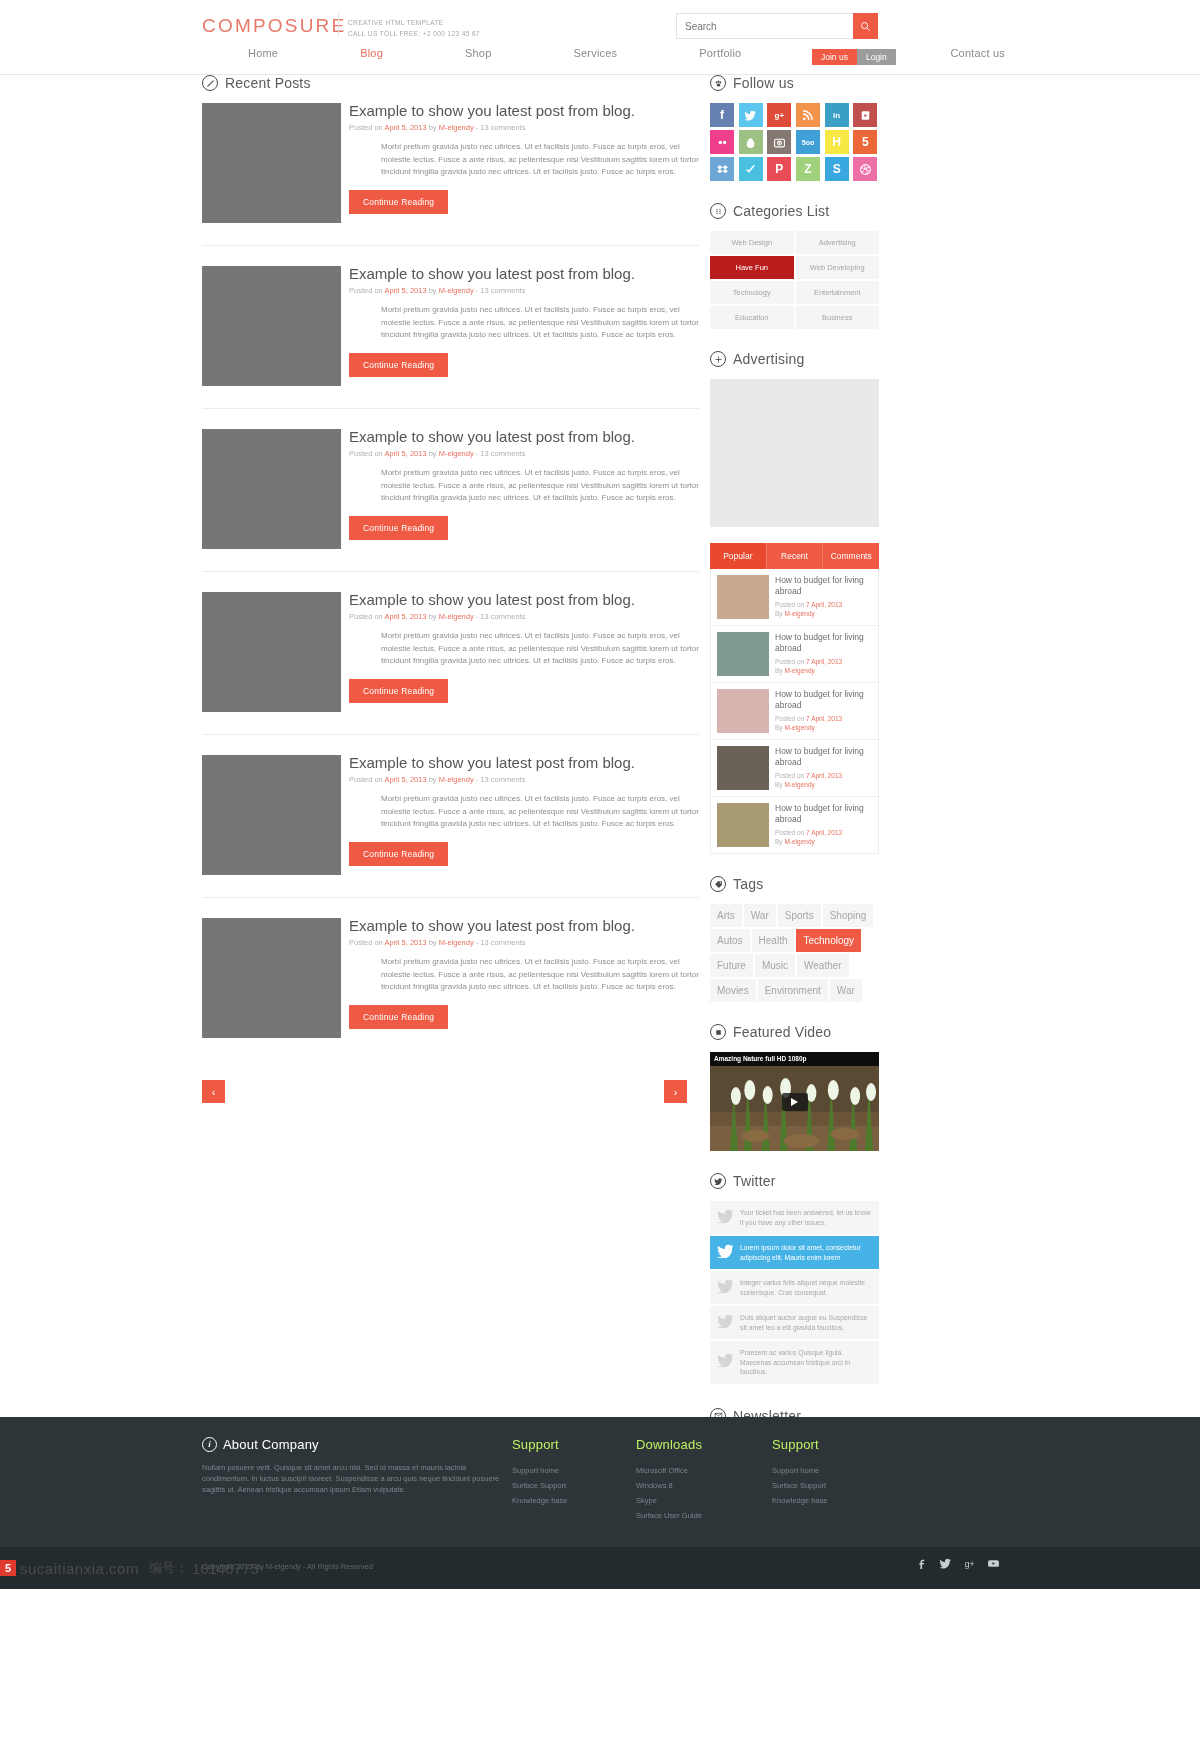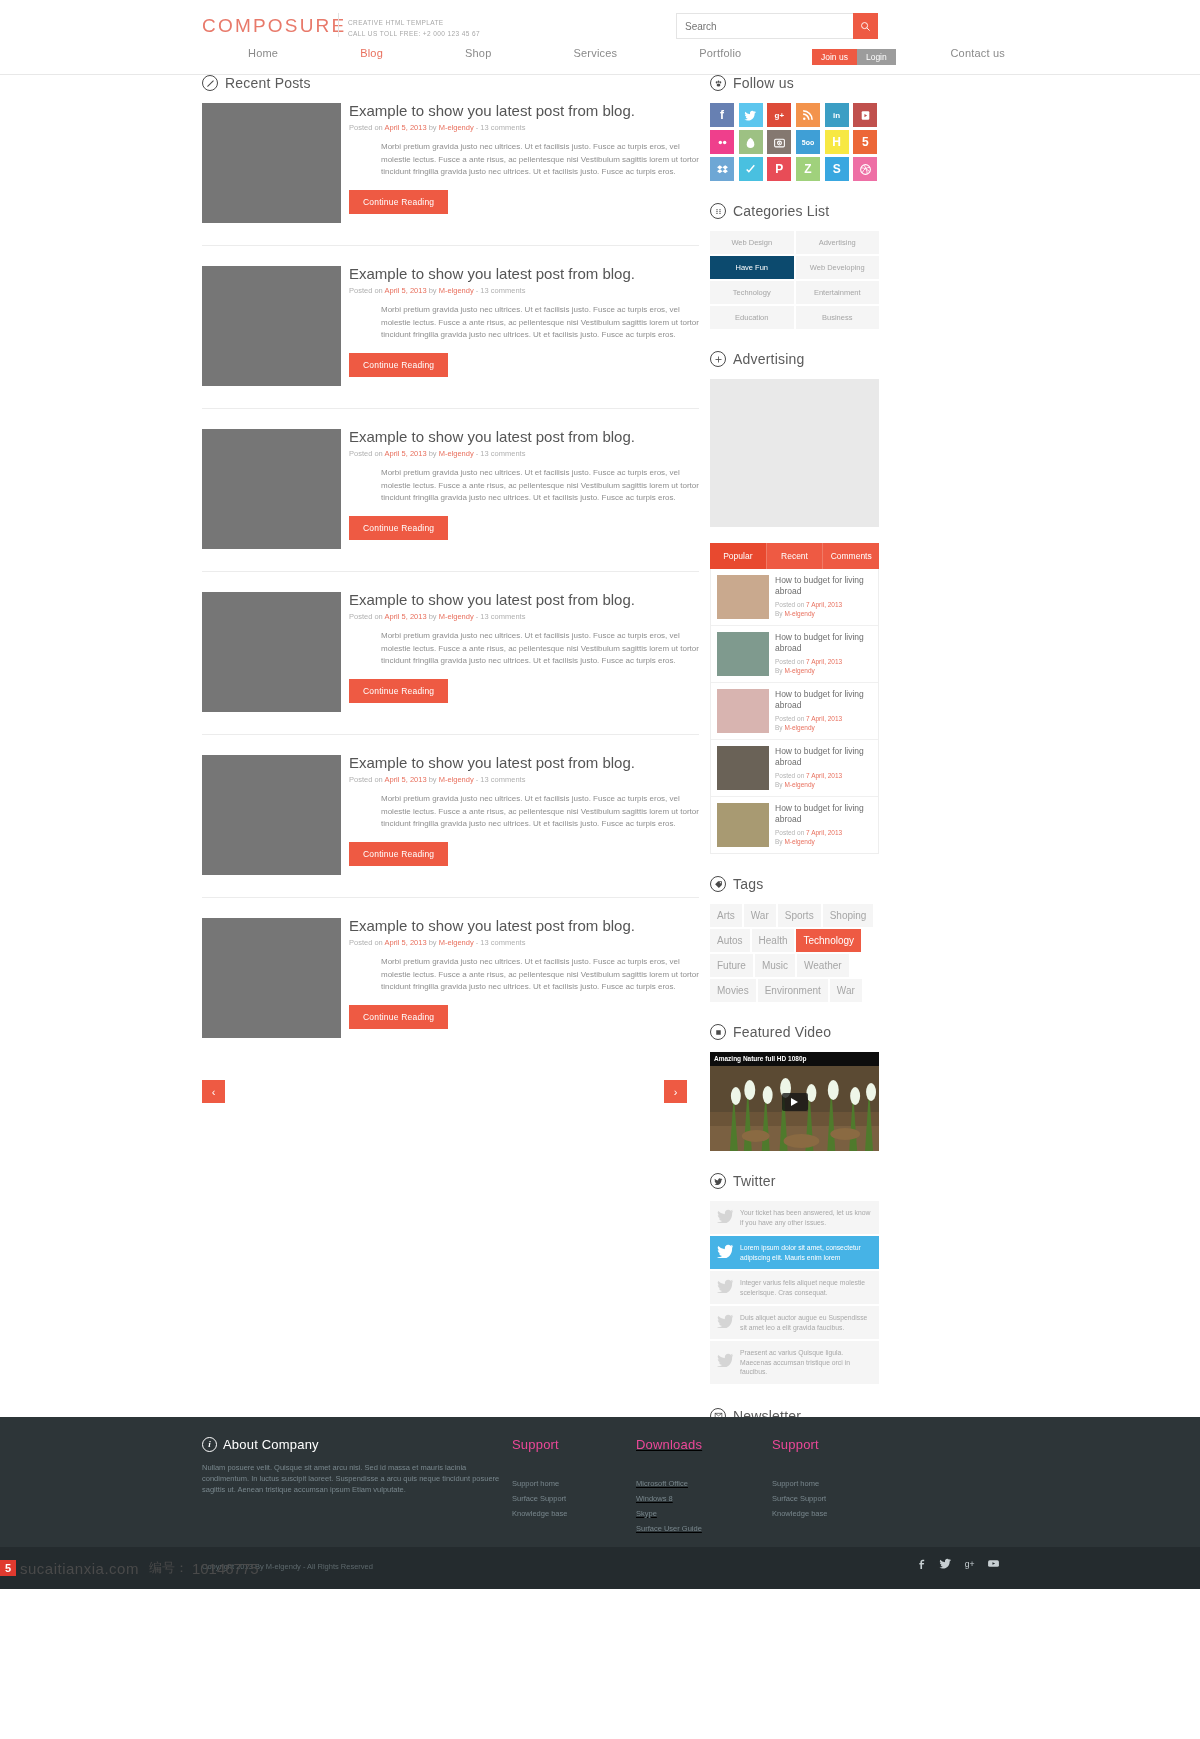--- a/index.html
+++ b/index.html
@@ -101,21 +101,21 @@
     color:#fff; font-size:12px; font-weight:bold; cursor:pointer;
   }
   .soc svg { width:13px; height:13px; fill:#fff; }
 
   
   .cat-grid { display:grid; grid-template-columns:1fr 1fr; gap:2px; margin-bottom:22px; }
   .cat {
     background:#f5f5f5; color:#a6a6a6; font-size:7.5px; text-align:center;
     padding:7px 2px; cursor:pointer;
   }
-  .cat.active { background:#0c4a6e; color:#fff; }
+  .cat.active { background:#b91c1c; color:#fff; }
 
   
   .ad-box { height:148px; background:#e9e9e9; margin-bottom:16px; }
 
   
   .tabs { display:flex;border-radius:6px; }
   .tab {
     flex:1; background:#ee5a43; color:#fff; font-size:8.5px; text-align:center;
     padding:8px 0; cursor:pointer;
   }
@@ -193,22 +193,22 @@
   .f-about { width:310px; }
   .f-head { display:flex; align-items:center; gap:6px; margin-bottom:10px; }
   .f-ico {
     width:15px; height:15px; border:1.3px solid #fff; border-radius:50%;
     display:flex; align-items:center; justify-content:center; flex:0 0 auto;
   }
   .f-ico span { color:#fff; font-size:9px; font-weight:bold; line-height:9px; font-style:italic; font-family:"Liberation Serif", serif; }
   .f-title { font-size:13px; color:#ffffff; letter-spacing:0.2px; }
   .f-body { font-size:7.5px; color:#78868c; line-height:11px; }
   .f-col { width:124px; }
-  .f-col.wide { width:136px;text-decoration:underline; }
-  .f-col-title { font-size:13px; color:#ec4899; margin-bottom:24px; letter-spacing:0.2px; }
+  .f-col.wide { width:136px; }
+  .f-col-title { font-size:13px; color:#bef264; margin-bottom:11px; letter-spacing:0.2px; }
   .f-link { display:block; font-size:7.5px; color:#78868c; text-decoration:none; line-height:15px; }
 
   .copybar {
     position:absolute; left:0; top:1547px; width:1200px; height:42px; background:#242b2e;
   }
   .copy-txt { position:absolute; left:202px; top:15px; font-size:7.5px; color:#5d686c; }
   .copy-social { position:absolute; right:200px; top:10px; display:flex; gap:11px; }
   .copy-social svg { width:13px; height:13px; fill:#c7cfd2; }
 
   

